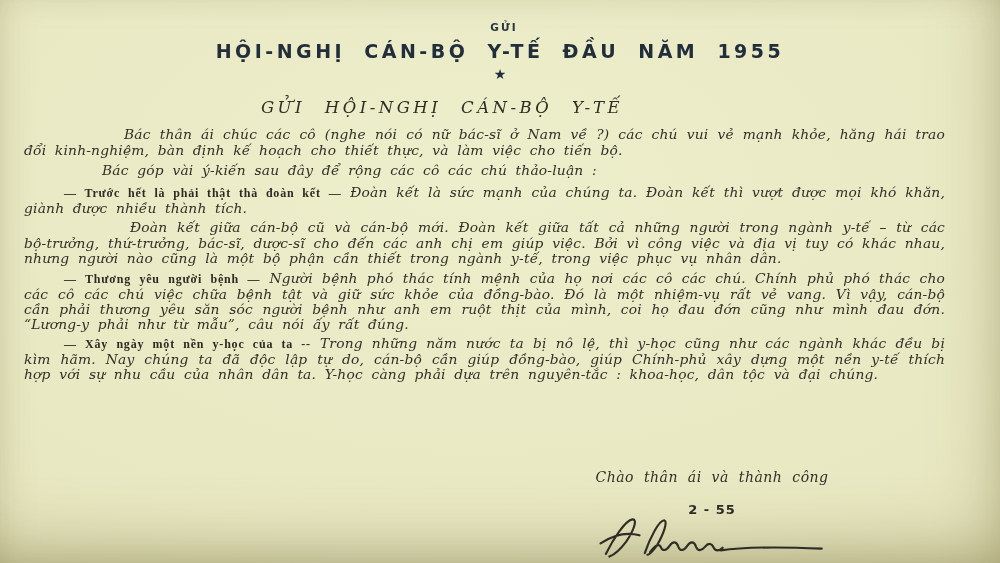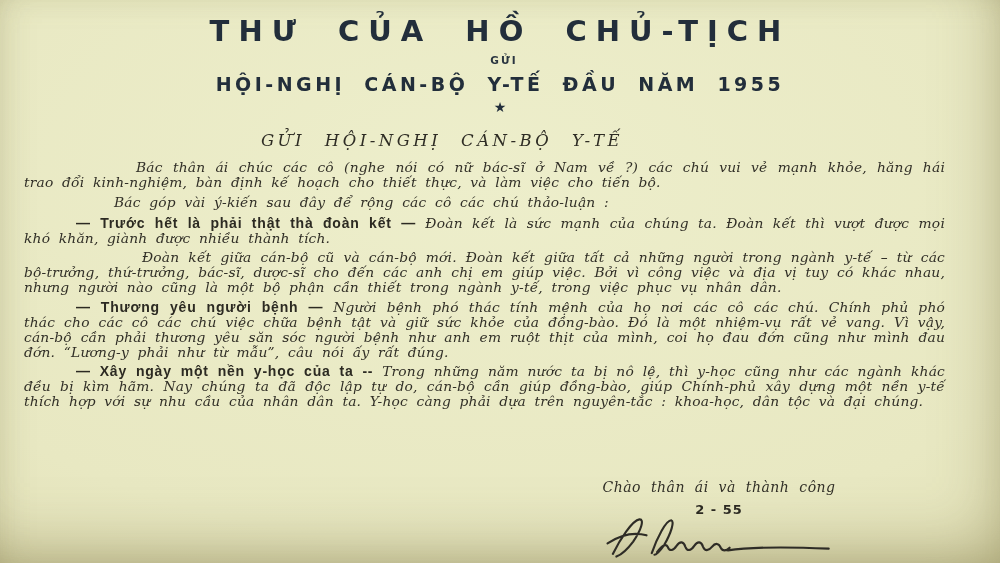--- a/index.html
+++ b/index.html
@@ -38,46 +38,45 @@
     color:#2e2c24;
   }
   .body-text{
     margin-top:10px; padding:0 55px 0 24px;
     font-style:italic; font-size:13.8px; line-height:15px;
     word-spacing:4px; letter-spacing:.2px; text-align:justify;
     color:#312f27;
   }
   .body-text p{ margin:0 0 4.5px 0; }
   .lead{
-    font-style:normal; font-weight:700; font-family:Liberation Sans, sans-serif;
-    font-size:14px; letter-spacing:.8px; color:#2c2a22;margin-left:12px;
+    font-style:normal; font-weight:700; font-family:Liberation Serif, serif;
+    font-size:12px; letter-spacing:.8px; color:#2c2a22;
   }
   .p1{ text-indent:100px; }
   .p2{ text-indent:78px;  margin-bottom:6px !important;}
   .p3{ text-indent:40px; }
   .p4{ text-indent:106px; }
   .p5{ text-indent:40px; }
   .p6{ text-indent:40px; }
   .p7{ text-indent:84px; }
   .p8{ text-indent:118px; }
   .closing-block{
-    position:absolute; right:141px; bottom:2px; width:280px; text-align:center;
+    position:absolute; right:148px; bottom:2px; width:280px; text-align:center;
   }
   .farewell{ font-style:italic; font-size:14px; color:#312f27; letter-spacing:.5px; word-spacing:5px;}
-  .date{ font-family:"DejaVu Sans", sans-serif; font-weight:700; font-size:13px; margin-top:7px; color:#2c2a22; letter-spacing:1px;}
+  .date{ font-family:"DejaVu Sans", sans-serif; font-weight:700; font-size:13px; margin-top:17px; color:#2c2a22; letter-spacing:1px;}
   .signature{ margin-top:-2px; height:46px; }
   .signature svg{ display:block; margin:0 auto; }
 </style>
 </head>
 <body>
 
 <div class="page">
 
   <div class="header">
-    <h1 class="title">THƯ CỦA HỒ CHỦ-TỊCH</h1>
     <div class="gui-word">GỬI</div>
     <h2 class="subtitle">HỘI-NGHỊ CÁN-BỘ Y-TẾ ĐẦU NĂM 1955</h2>
     <div class="star">★</div>
   </div>
 
   <div class="salutation">GỬI HỘI-NGHỊ CÁN-BỘ Y-TẾ</div>
 
   <div class="body-text">
     <p class="p1"><b class="lead"></b><span>Bác thân ái chúc các cô (nghe nói có nữ bác-sĩ ở Nam về ?) các chú vui vẻ mạnh khỏe, hăng hái trao đổi kinh-nghiệm, bàn định kế hoạch cho thiết thực, và làm việc cho tiến bộ.</span></p>
     <p class="p2"><b class="lead"></b><span>Bác góp vài ý-kiến sau đây để rộng các cô các chú thảo-luận :</span></p>

